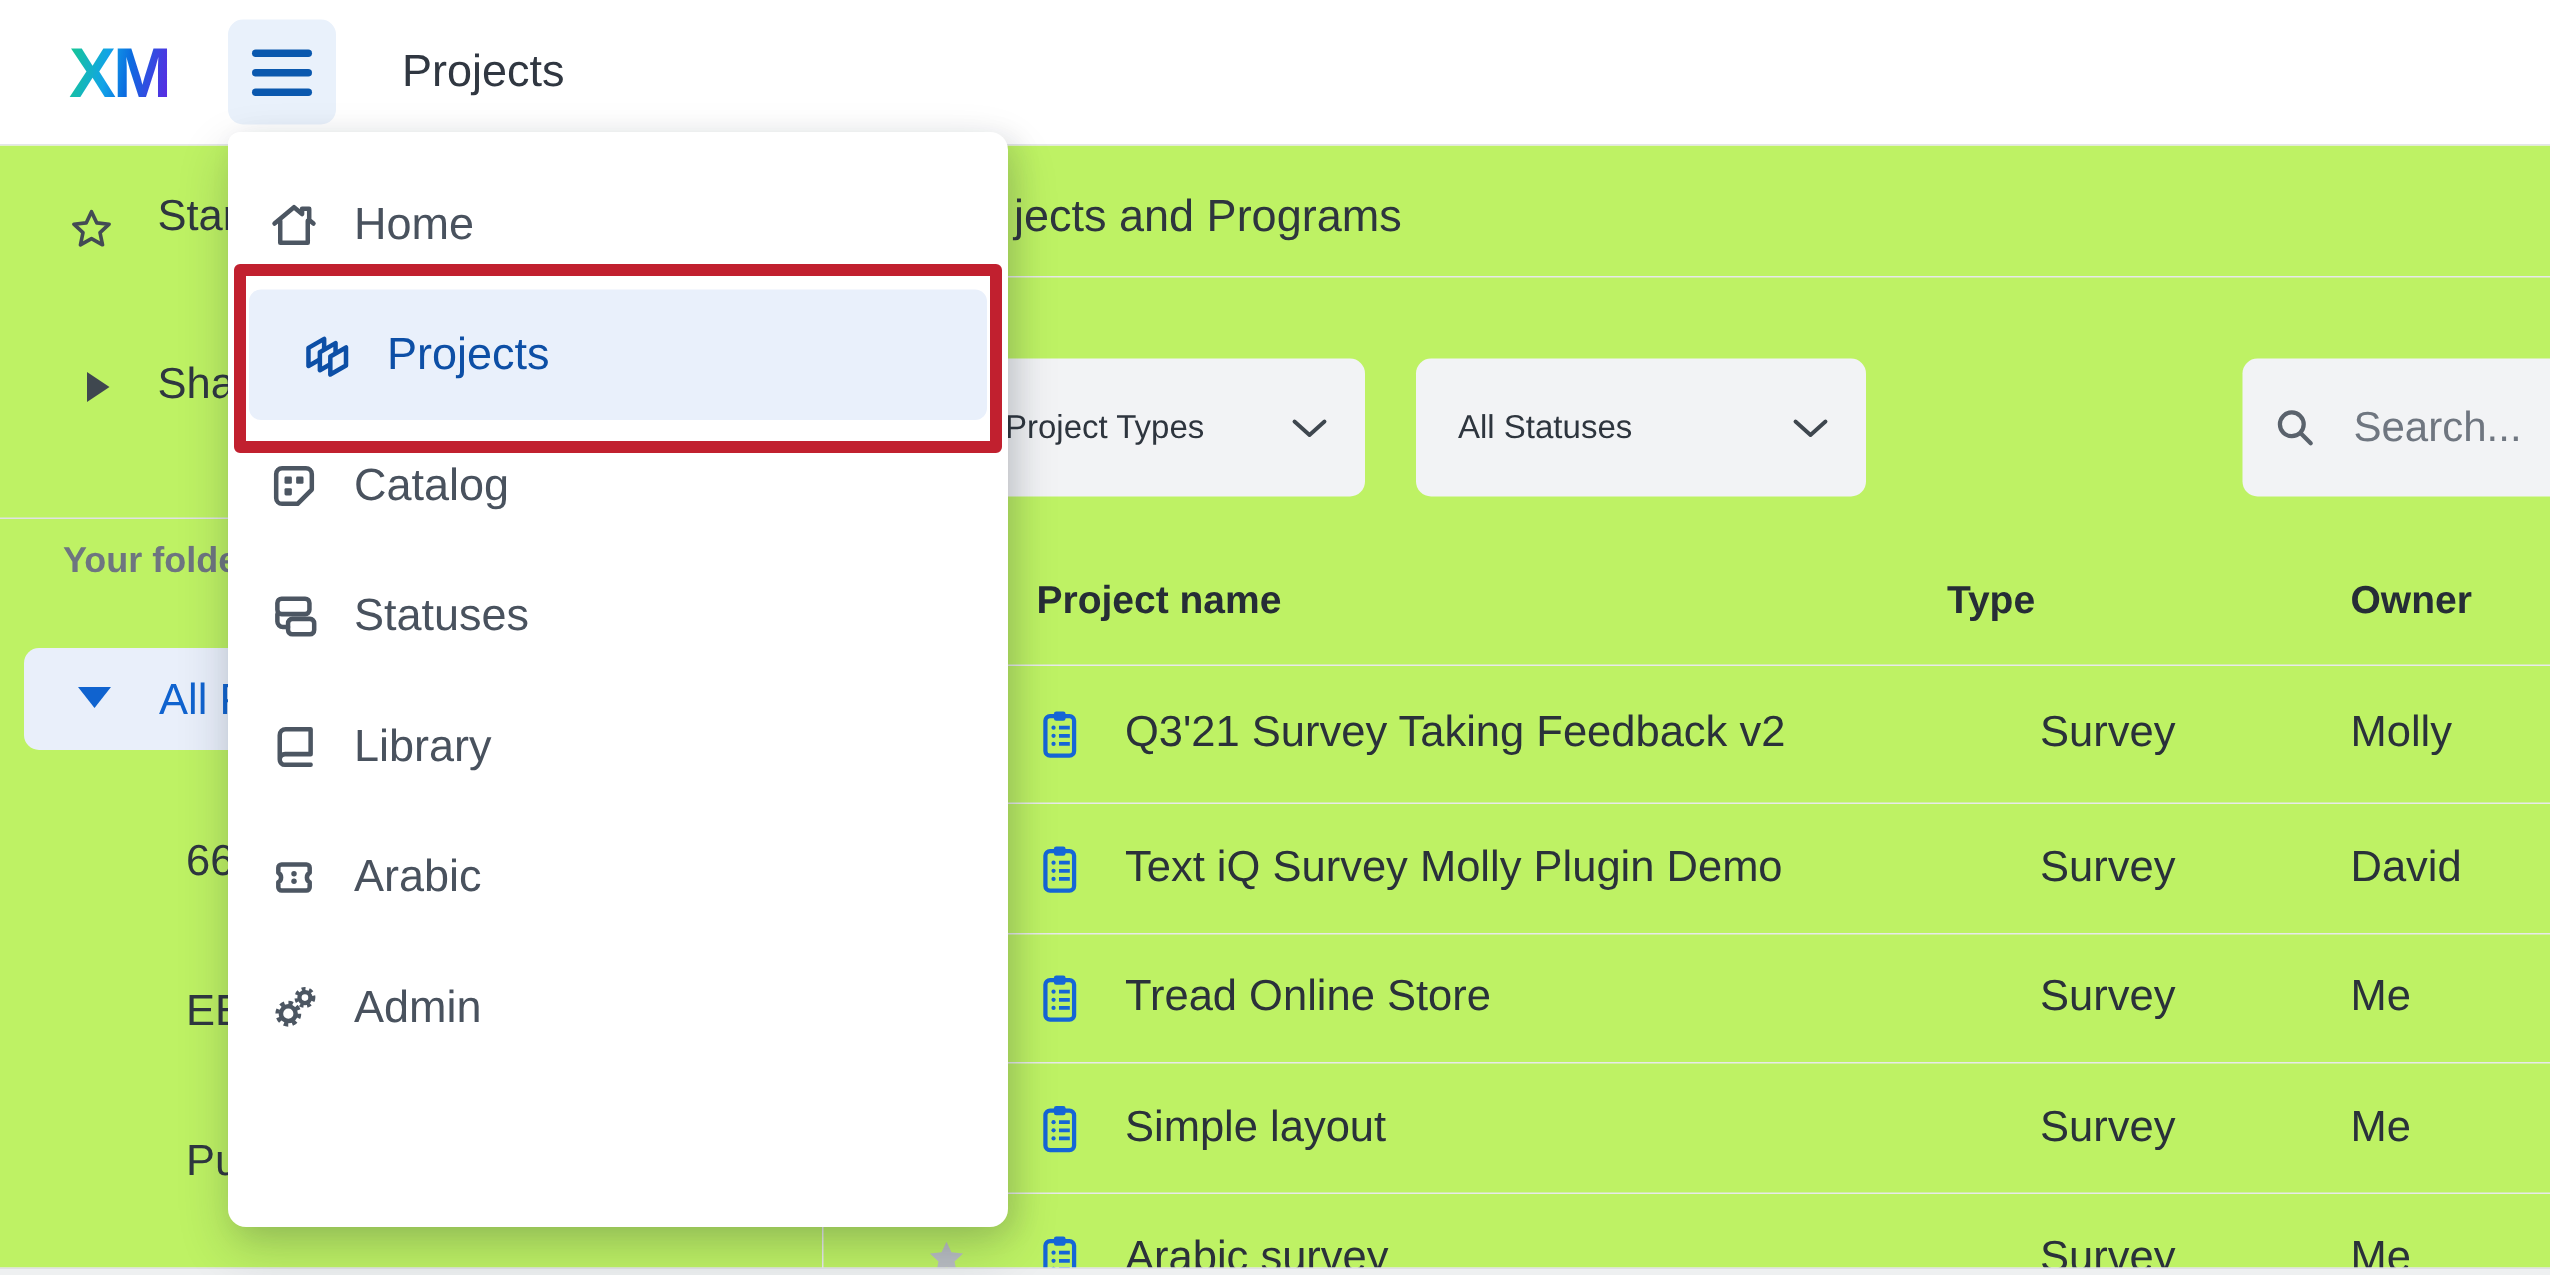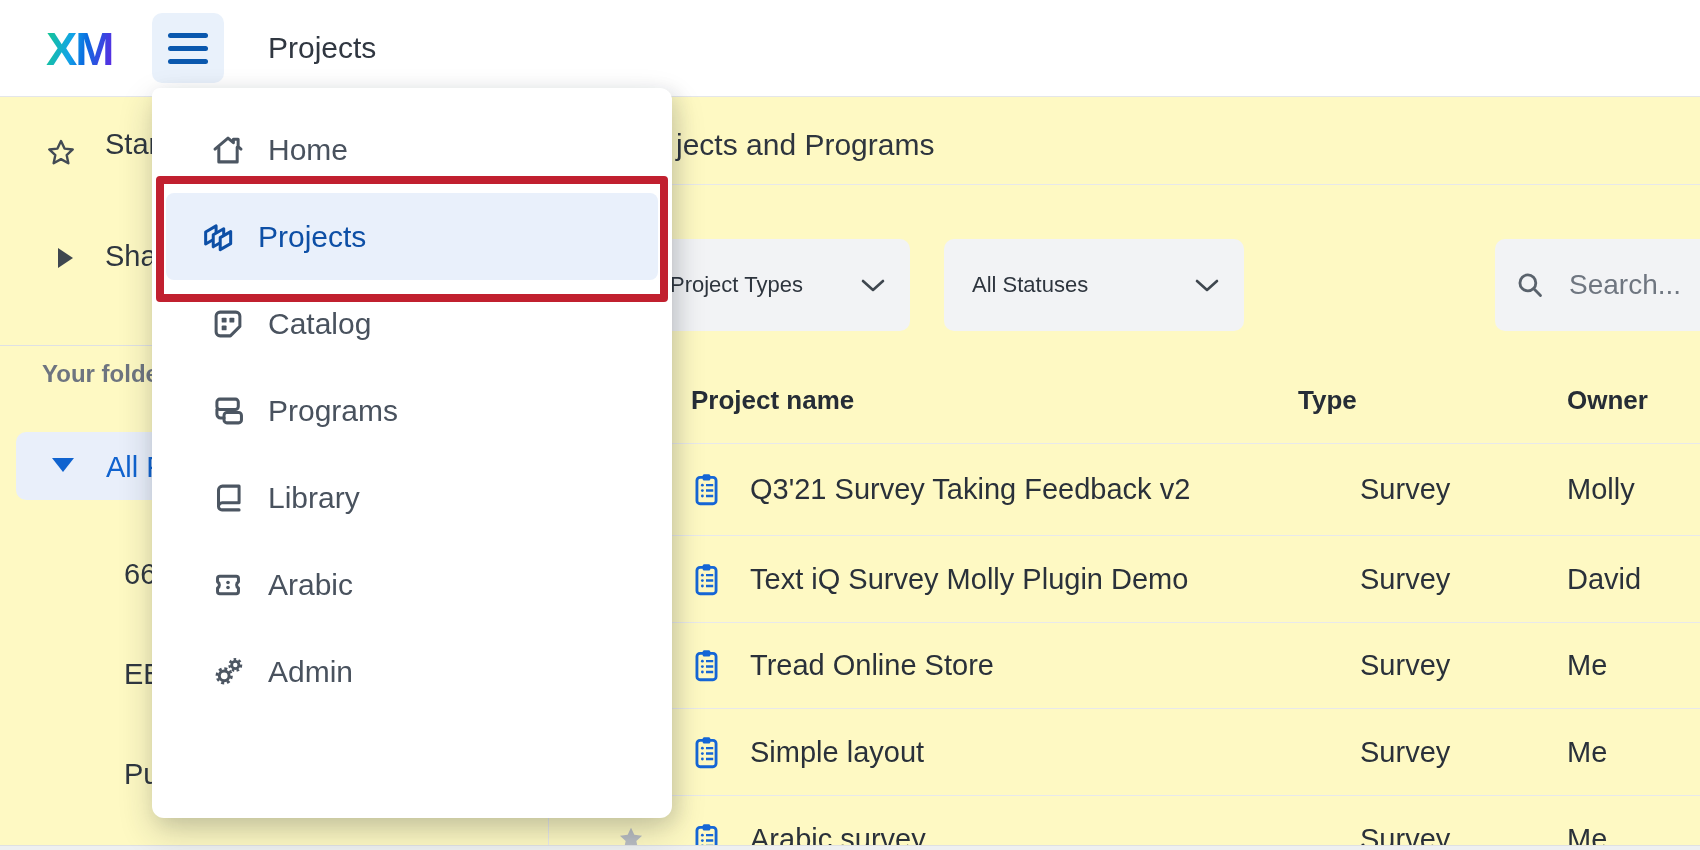--- a/index.html
+++ b/index.html
@@ -1,18 +1,18 @@
 <!DOCTYPE html>
 <html style="--hamburger-blue: #0a58ae; --menu-active-blue: #0d4fa6; --annotation-red: #c1202f; --icon-blue: #1566d6; --selected-folder-blue: #1063cf; --star-gray: #b9bdc2;"><head>
 <meta charset="utf-8">
 <style>
   html,body{margin:0;padding:0;background:#e9eaec;}
   .screen{
     position:relative;width:1700px;height:850px;overflow:hidden;
-    background:#fef9c3;font-family:"Liberation Sans",sans-serif;
+    background:#bef264;font-family:"Liberation Sans",sans-serif;
     -webkit-font-smoothing:antialiased;
   }
   
   .topbar{position:absolute;left:0;top:0;width:1700px;height:96px;background:#fff;
     border-bottom:1px solid #e4e6e9;z-index:10;}
   .xm-logo{position:absolute;left:46px;top:50%;transform:translateY(-50%);
     font-size:47px;font-weight:800;letter-spacing:-2px;
     background:linear-gradient(100deg,#16c98f 2%,#12a3e8 38%,#0b6ce0 58%,#5b2be2 96%);
     -webkit-background-clip:text;background-clip:text;color:transparent;}
   .burger-btn{position:absolute;left:152px;top:13px;width:72px;height:70px;border-radius:10px;
@@ -64,21 +64,21 @@
     color:#2a313a;white-space:nowrap;}
   .trow .c-star{left:615px;} .trow .c-icon{left:691px;height:37px;}
   .trow .c-name{left:750px;} .trow .c-type{left:1360px;} .trow .c-owner{left:1567px;}
   .bottom-strip{position:absolute;left:0;top:845px;width:1700px;height:5px;background:#eef0f1;
     border-top:1px solid #dfe1e3;z-index:5;}
   
   .menu-panel{position:absolute;left:152px;top:88px;width:520px;height:730px;background:#fff;
     border-radius:8px 12px 12px 12px;z-index:40;
     box-shadow:0 14px 34px rgba(25,35,50,.20), 6px 4px 18px rgba(25,35,50,.10);
     padding-top:18px;box-sizing:border-box;}
-  .menu-item{height:87px;display:flex;align-items:center;gap:20px;padding-left:44px;cursor:pointer;margin-left:12px;}
+  .menu-item{height:87px;display:flex;align-items:center;gap:20px;padding-left:24px;cursor:pointer;}
   .menu-item .mi-icon{width:40px;height:40px;flex:none;display:flex;align-items:center;justify-content:center;}
   .menu-item .mi-label{font-size:30px;color:#49525e;white-space:nowrap;}
   .menu-item.active{margin:0 14px;padding-left:32px;border-radius:8px;background:#e9f0fb;}
   .menu-item.active .mi-label{color:#0d4fa6;font-weight:500;}
   .red-box{position:absolute;left:156px;top:176px;width:512px;height:126px;
     border:8px solid var(--annotation-red,#c1202f);border-radius:4px;z-index:50;
     box-sizing:border-box;pointer-events:none;}
   svg{display:block;}
 </style>
 </head>
@@ -307,21 +307,21 @@
     </div>
 
     <div class="menu-item">
       <span class="mi-icon">
         <svg width="38" height="38" viewBox="0 0 24 24" fill="none" stroke="#4c5662" stroke-width="1.9" stroke-linecap="round" stroke-linejoin="round">
           <rect x="5" y="4.5" width="13.5" height="6.5" rx="1.8"></rect>
           <rect x="9.5" y="13" width="11" height="6.5" rx="1.8"></rect>
           <path d="M5 11v3.1a2.3 2.3 0 0 0 2.3 2.3h2.2"></path>
         </svg>
       </span>
-      <span class="mi-label">Programs</span>
+      <span class="mi-label">Statuses</span>
     </div>
 
 
     <div class="menu-item">
       <span class="mi-icon">
         <svg width="38" height="38" viewBox="0 0 24 24" fill="none" stroke="#4c5662" stroke-width="1.9" stroke-linecap="round" stroke-linejoin="round">
           <path d="M6 17V7a2.5 2.5 0 0 1 2.5-2.5H19V15H8.3A2.3 2.3 0 0 0 6 17.3 2.2 2.2 0 0 0 8.2 19.5H19"></path>
         </svg>
       </span>
       <span class="mi-label">Library</span>

